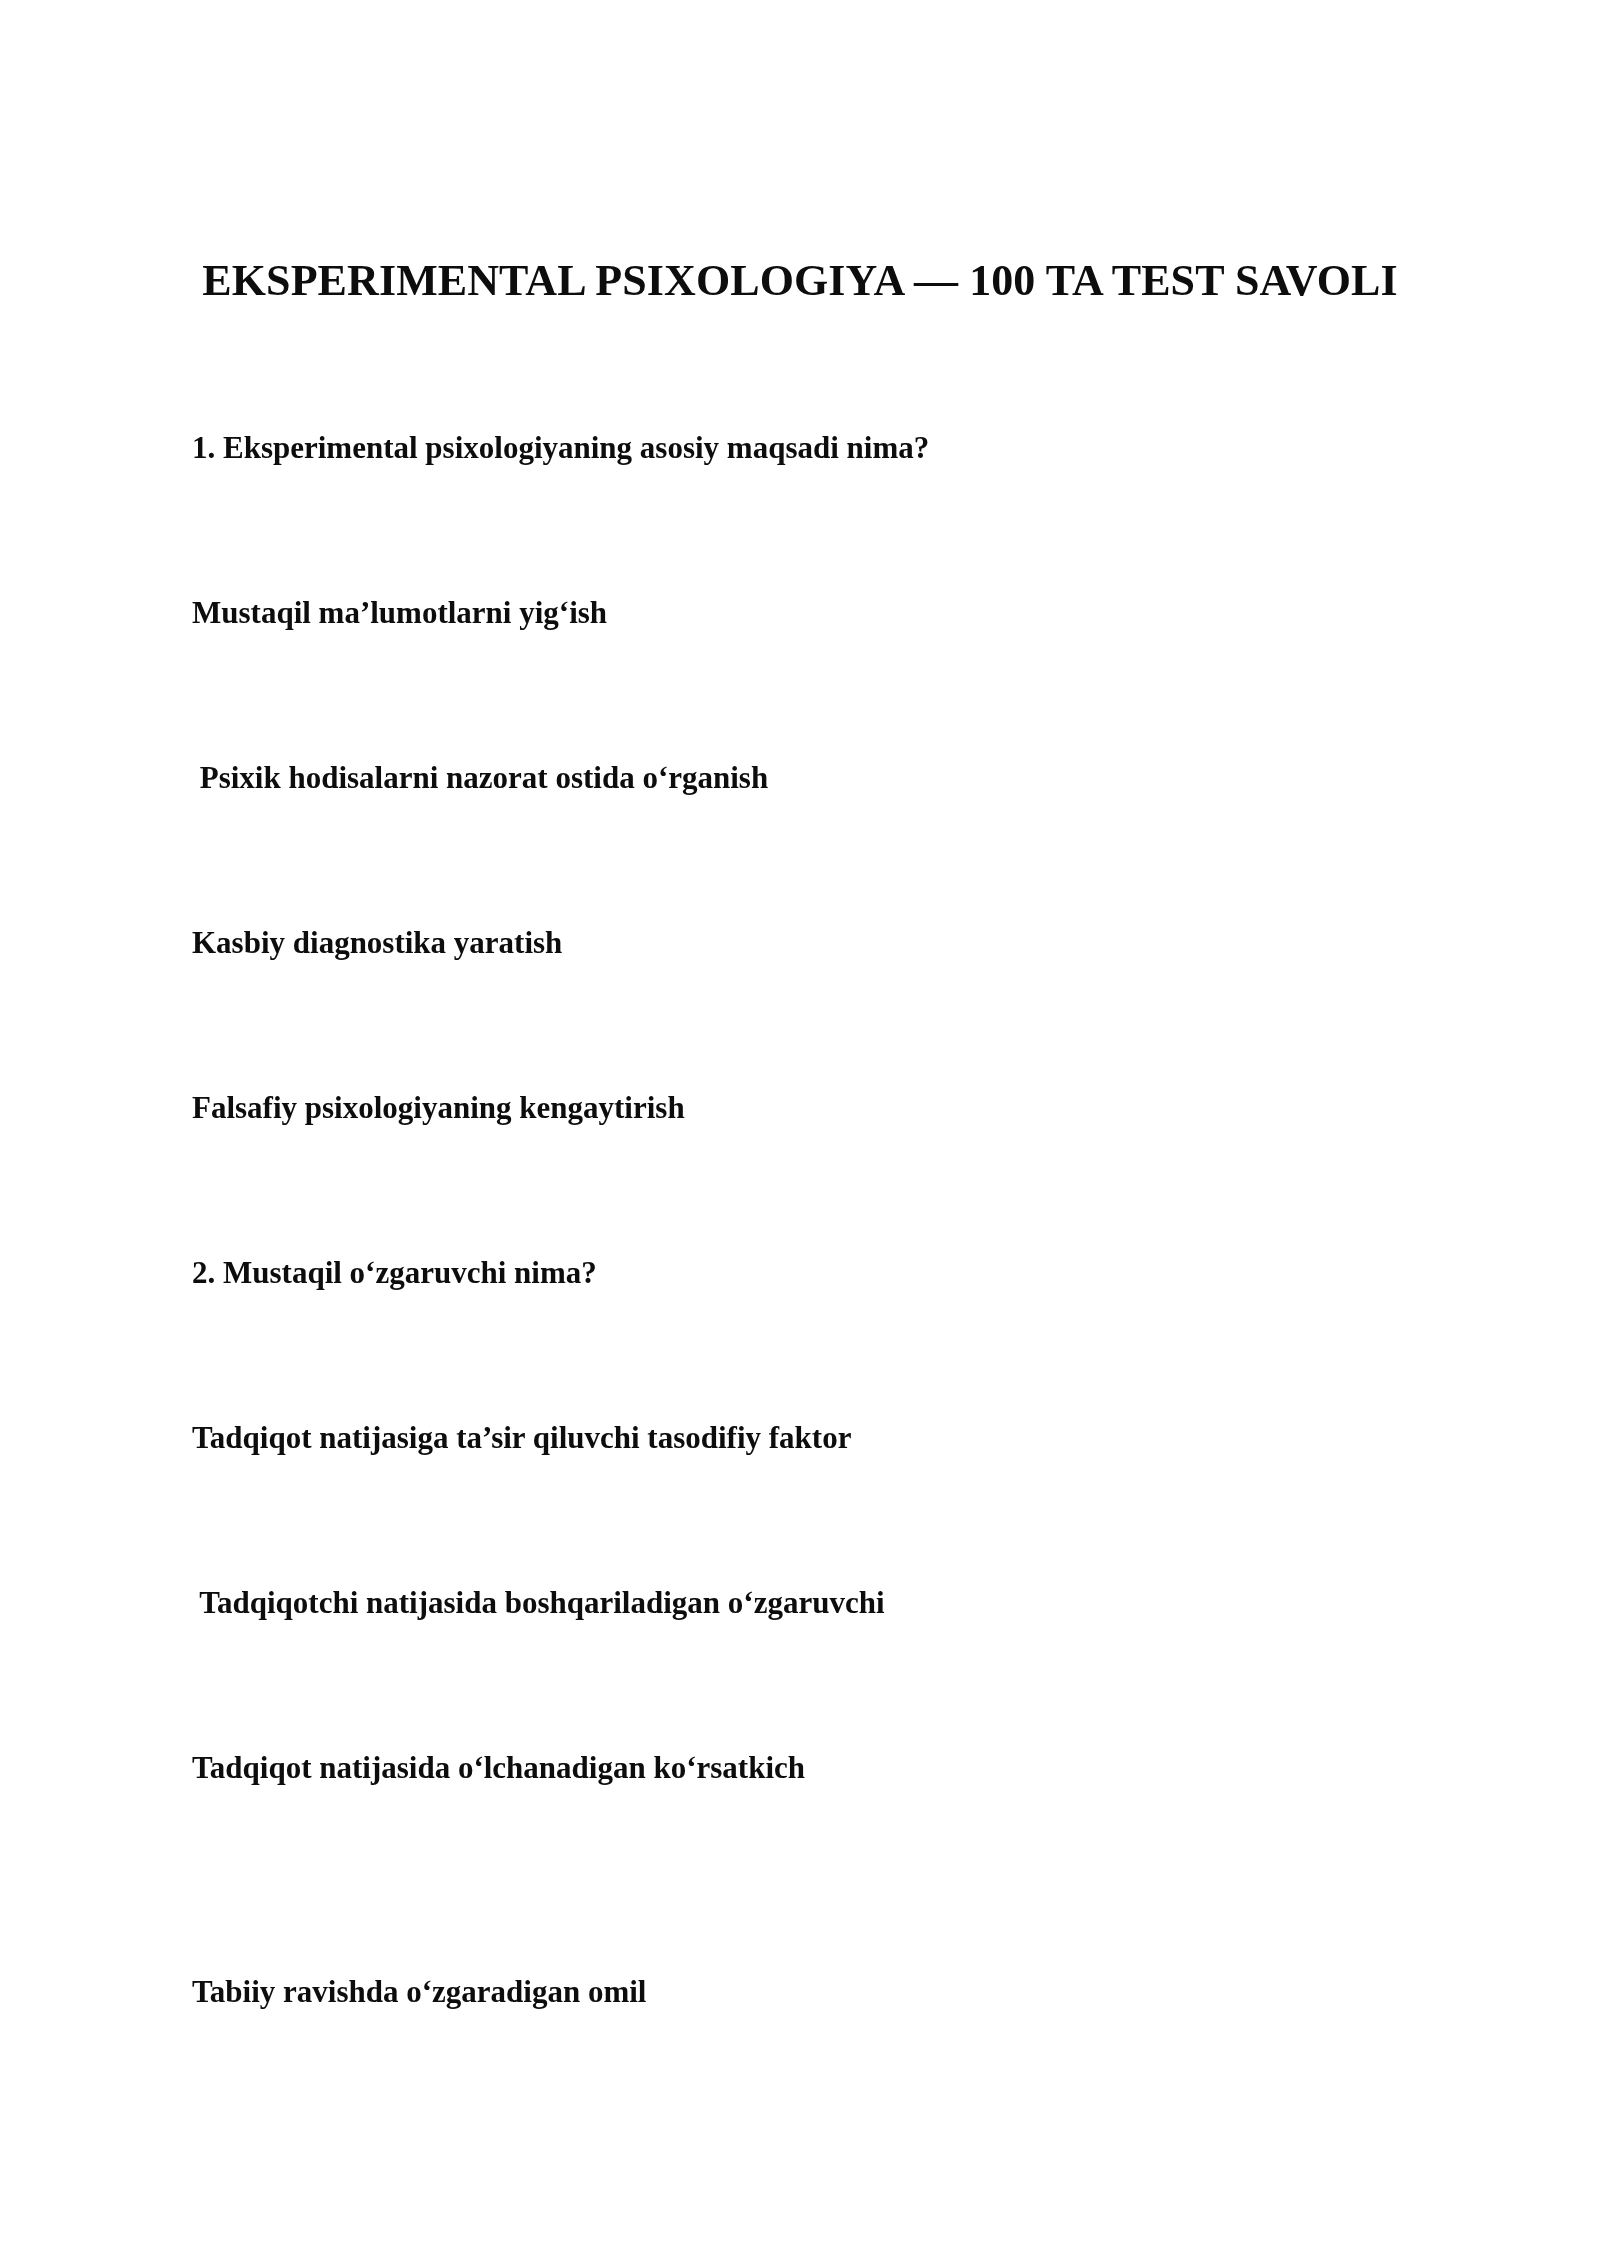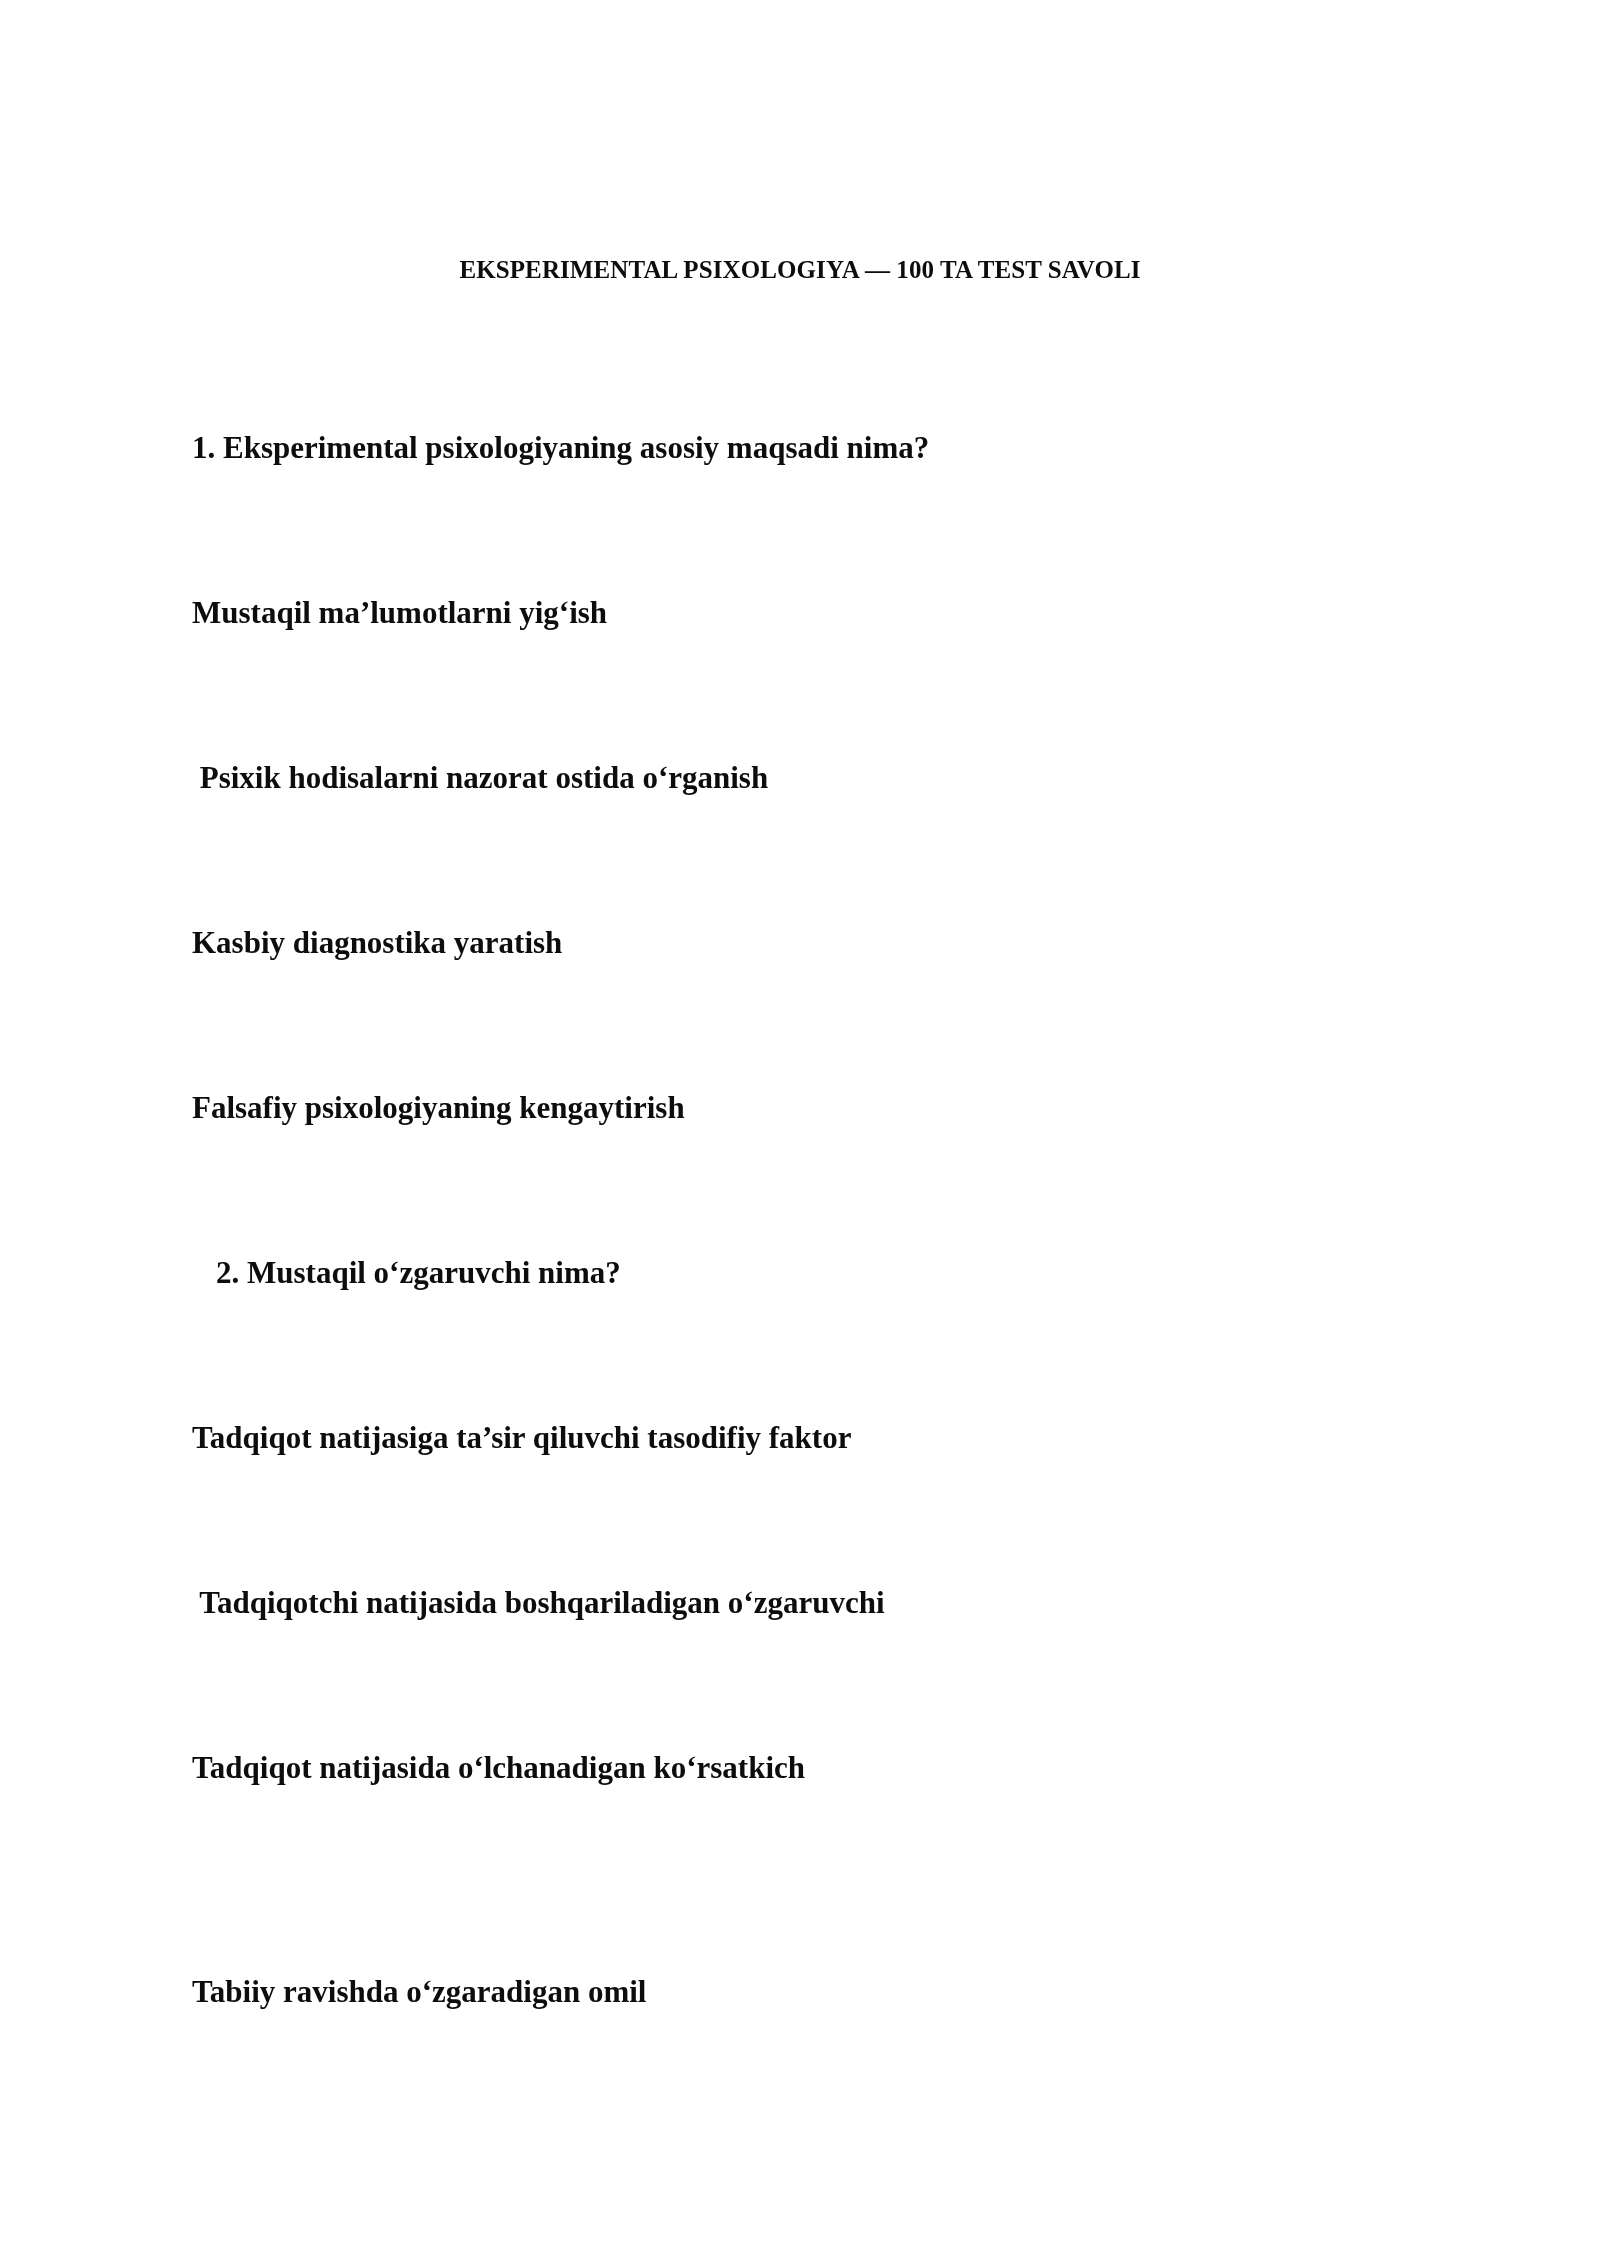--- a/index.html
+++ b/index.html
@@ -23,21 +23,21 @@
   .content {
     position: absolute;
     left: 192px;
     top: 0;
     width: 1216px;
   }
 
   .doc-title {
     margin: 0;
     padding: 0;
-    font-size: 25px;
+    font-size: 44px;
     font-weight: bold;
     line-height: 1.15;
     text-align: center;
     letter-spacing: 0.1px;
     position: absolute;
     top: 256px;
     left: 0;
     width: 1216px;
     white-space: pre;
   }
@@ -51,21 +51,21 @@
     font-weight: bold;
     text-align: left;
     white-space: pre;
   }
 
   .q-1       { top: 398px; }
   .a-1-1     { top: 563px; }
   .a-1-2     { top: 728px; }
   .a-1-3     { top: 893px; }
   .a-1-4     { top: 1058px; }
-  .q-2       { top: 1223px; margin-left: 24px; }
+  .q-2       { top: 1223px; }
   .a-2-1     { top: 1388px; }
   .a-2-2     { top: 1553px; }
   .a-2-3     { top: 1718px; }
   .a-2-4     { top: 1942px; }
 </style>
 </head>
 <body>
 
 <div class="page">
   <div class="content">

